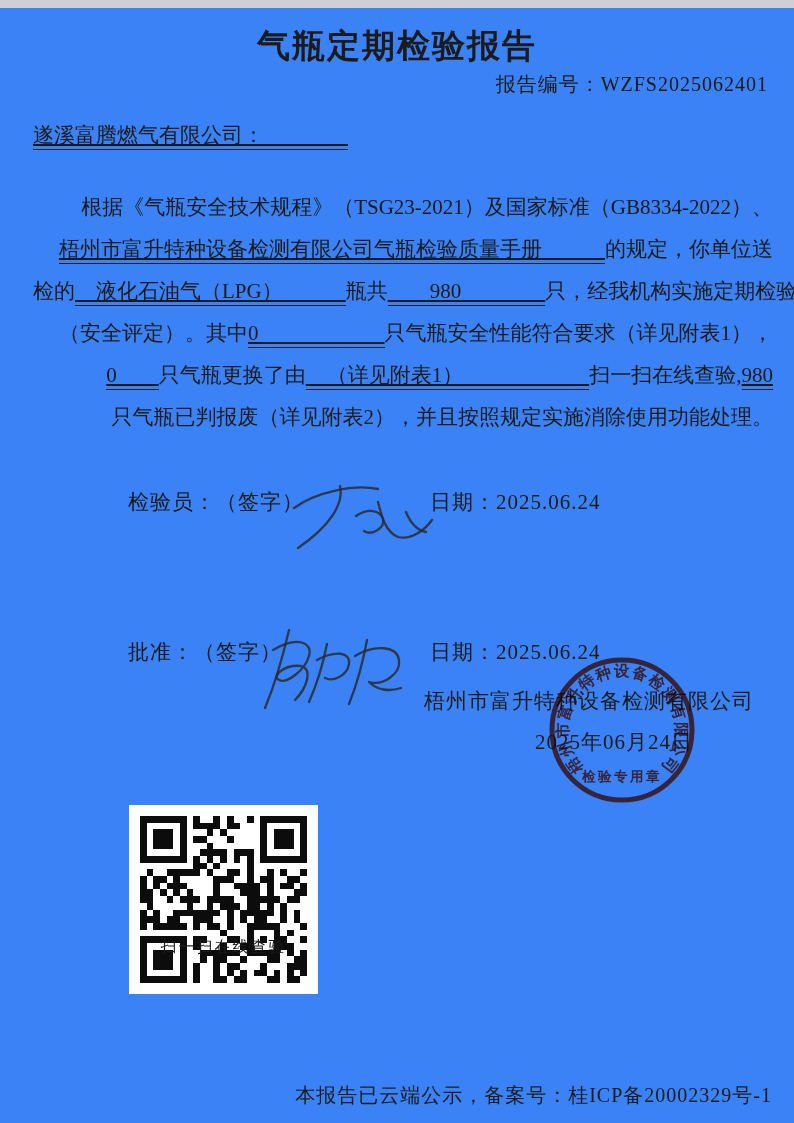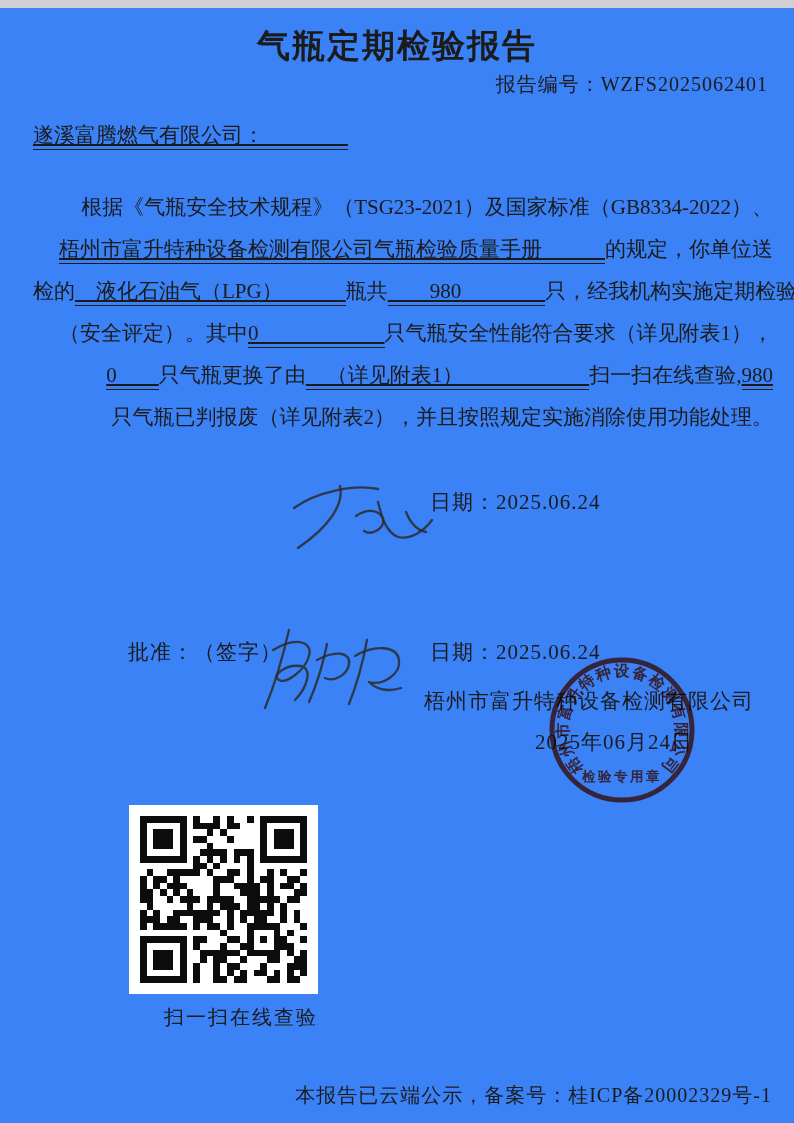--- a/index.html
+++ b/index.html
@@ -22,21 +22,21 @@
   .indent { text-indent:2em; }
   .label { position:absolute; font-size:21px; letter-spacing:1px; }
   .sig { position:absolute; }
   .sig path { fill:none; stroke:#2b2b2b; stroke-width:2.3; stroke-linecap:round; stroke-linejoin:round; opacity:.85; }
   .org-name { position:absolute; top:679px; left:424px; font-size:21px; letter-spacing:1px; }
   .org-date { position:absolute; top:720px; left:535px; font-size:21px; letter-spacing:1px; }
   .stamp { position:absolute; top:646px; left:546px; width:152px; height:152px; mix-blend-mode:multiply; opacity:.93; }
   .stamp text { font-family:"Liberation Sans","DejaVu Sans",sans-serif; font-weight:bold; }
   .qr-box { position:absolute; top:797px; left:129px; width:189px; height:189px; background:#ffffff; padding:11px; }
   .qr-box svg { display:block; width:167px; height:167px; }
-  .qr-caption { position:absolute; top:996px; left:129px; width:189px; text-align:right; font-size:20px; letter-spacing:2px; }
+  .qr-caption { position:absolute; top:929px; left:129px; width:189px; text-align:center; font-size:16px; letter-spacing:2px; }
   .footer { position:absolute; top:1074px; right:22px; font-size:20px; letter-spacing:1px; }
 </style>
 </head>
 <body>
 
 <div class="page">
 
   <div class="title">气瓶定期检验报告</div>
   <div class="report-no">报告编号：WZFS2025062401</div>
 
@@ -44,20 +44,21 @@
 
   <div class="body-block">
     <div class="line indent"><span>根据《气瓶安全技术规程》（TSG23-2021）及国家标准（GB8334-2022）、</span></div>
     <div class="line"><span class="u">梧州市富升特种设备检测有限公司气瓶检验质量手册　　　</span><span>的规定，你单位送</span></div>
     <div class="line"><span>检的</span><span class="u">　液化石油气（LPG）　　　</span><span>瓶共</span><span class="u">　　980　　　　</span><span>只，经我机构实施定期检验</span></div>
     <div class="line"><span>（安全评定）。其中</span><span class="u">0　　　　　　</span><span>只气瓶安全性能符合要求（详见附表1），</span></div>
     <div class="line"><span class="u">0　　</span><span>只气瓶更换了由</span><span class="u">　（详见附表1）　　　　　　</span><span>扫一扫在线查验,</span><span class="u">980</span></div>
     <div class="line"><span>只气瓶已判报废（详见附表2），并且按照规定实施消除使用功能处理。</span></div>
   </div>
 
+  <div class="label" style="top:480px; left:128px;">检验员：（签字）</div>
   <svg class="sig" style="top:466px; left:280px;" width="165" height="88" viewBox="0 0 165 88">
     <path d="M14,34 C36,18 74,10 98,15"></path>
     <path d="M60,12 C64,30 50,52 18,74"></path>
     <path d="M76,42 C88,34 100,36 103,45 C105,54 92,62 84,57"></path>
     <path d="M98,28 C102,44 106,58 118,63 C131,66 144,57 152,46"></path>
     <path d="M126,38 C130,48 136,56 146,58"></path>
   </svg>
   <div class="label" style="top:480px; left:430px;">日期：2025.06.24</div>
 
   <div class="label" style="top:630px; left:128px;">批准：（签字）</div>

